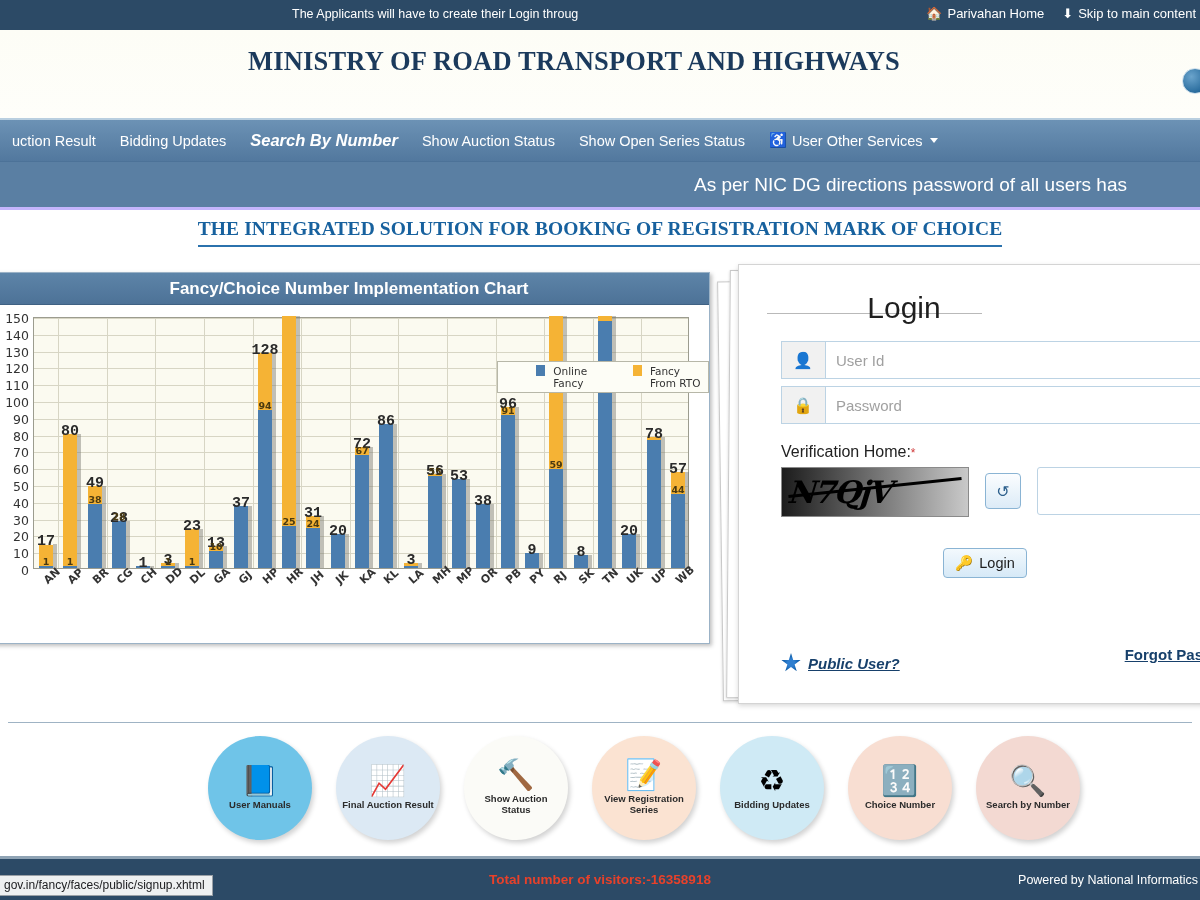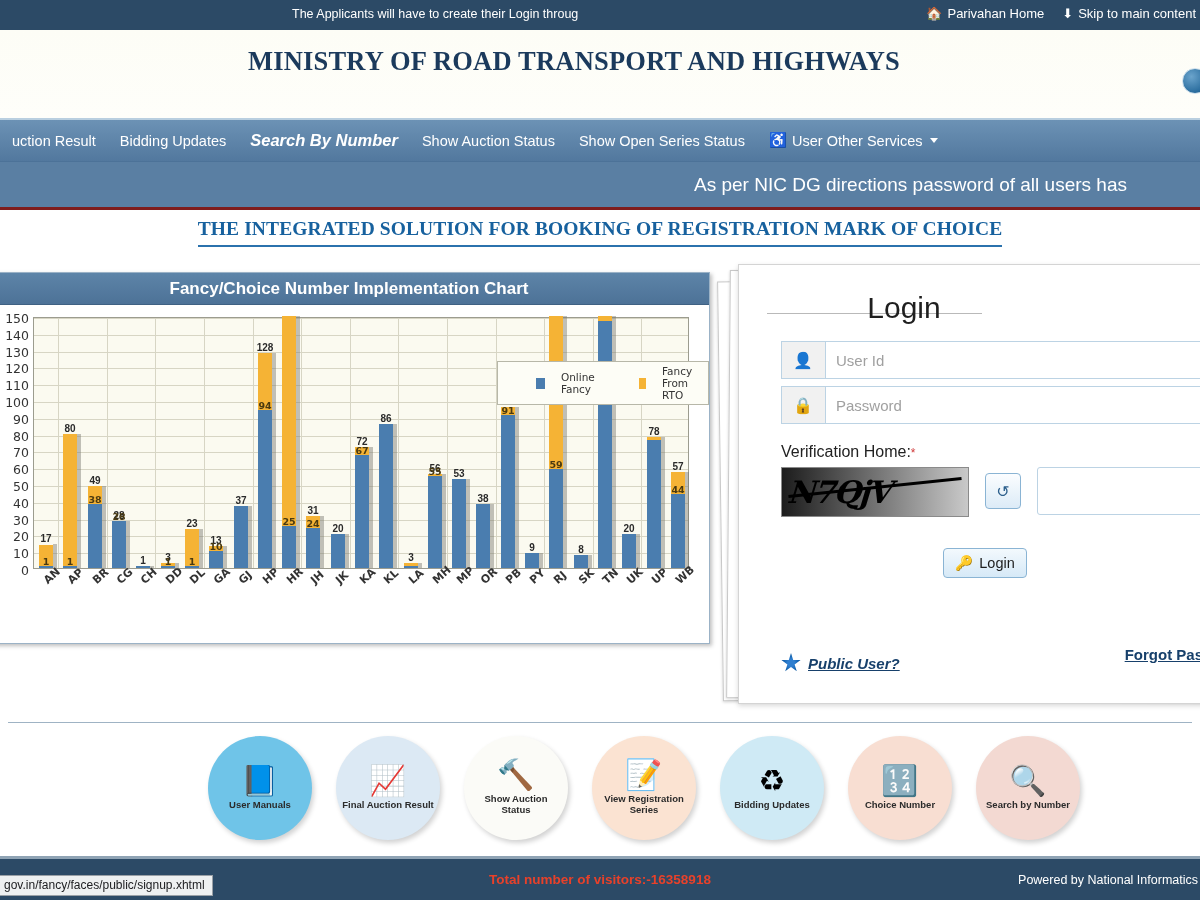--- a/index.html
+++ b/index.html
@@ -93,21 +93,21 @@
     border-right: 4px solid transparent;
     border-top: 5px solid #fff;
     margin-left: 2px;
   }
 
   
   .notice {
     position: absolute; top: 162px; left: 0;
     width: 1200px; height: 48px;
     background: #5a7fa3;
-    border-bottom: 3px solid #7f1d1d;
+    border-bottom: 3px solid #c4b5fd;
     overflow: hidden;
   }
   .notice-text {
     position: absolute; left: 694px; top: 12px;
     color: #ffffff; font-size: 19px;
     white-space: nowrap;
   }
 
   
   .subtitle-wrap {
@@ -176,22 +176,22 @@
     align-items: center;
   }
   .bar-blue { width: 100%; background: #4a7daf; }
   .bar-gold { width: 100%; background: #f5b335; }
   .bar-shadow {
     position: absolute; bottom: 0; right: -4px;
     width: 4px; background: rgba(120,120,110,0.45);
   }
   .lbl-total {
     position: absolute; left: 50%; transform: translateX(-50%);
-    font-size: 10px; color: #2a2a2a; white-space: nowrap;
-    font-family: Liberation Sans, sans-serif; font-weight: bold;
+    font-size: 15px; color: #2a2a2a; white-space: nowrap;
+    font-family: Liberation Mono, monospace; font-weight: bold;
   }
   .lbl-inner {
     position: absolute; left: 50%; transform: translateX(-50%);
     font-size: 9.5px; color: #4a3a10; white-space: nowrap;
     font-family: "DejaVu Sans", sans-serif; font-weight: bold;
   }
   .xtick {
     position: absolute;
     font-size: 11px; color: #333;
     transform-origin: left top;
@@ -209,21 +209,21 @@
     position: absolute;
     left: 508px; top: 56px;
     background: #fdfdf6; border: 1px solid #b7b7a8;
     padding: 3px 6px;
     display: flex; align-items: center; gap: 6px;
     font-size: 10.5px; color: #333;
     font-family: "DejaVu Sans", sans-serif;
     z-index: 5;
   }
   .lg-sw { width: 15px; height: 11px; display: inline-block; }
-  .lg-item { display: inline-flex; align-items: center; gap: 16px; margin-left: 32px; }
+  .lg-item { display: inline-flex; gap: 8px; margin-left: 32px; }
 
   
   .login-stack { position: absolute; top: 256px; left: 718px; width: 500px; height: 460px; }
   .login-shadow {
     position: absolute; background: #ffffff;
     border: 1px solid #c8c8c8;
     box-shadow: 0 1px 3px rgba(0,0,0,0.18);
   }
   .ls1 { left: 2px; top: 22px; width: 486px; height: 420px; transform: rotate(-0.8deg); }
   .ls2 { left: 10px; top: 16px; width: 486px; height: 428px; transform: rotate(0.5deg); }

